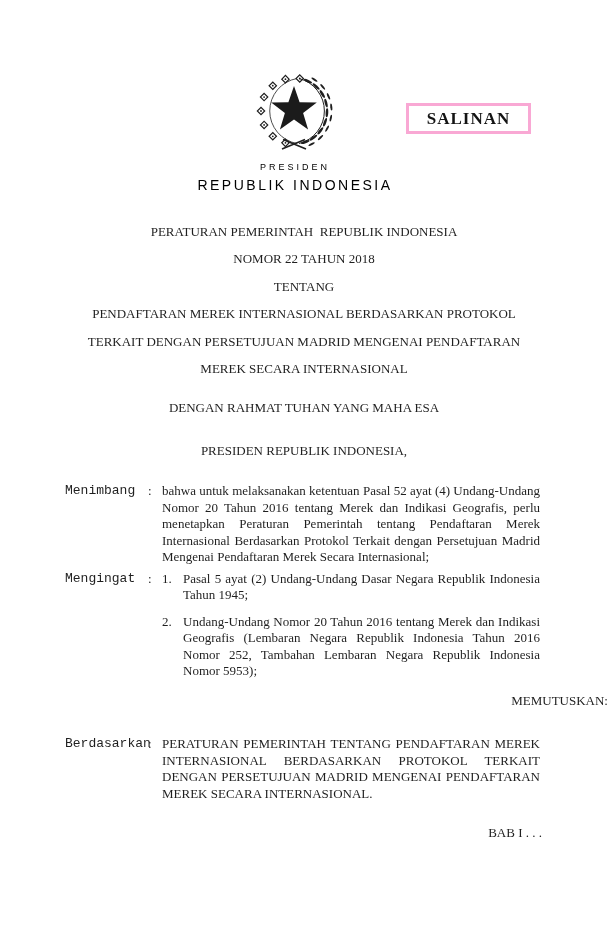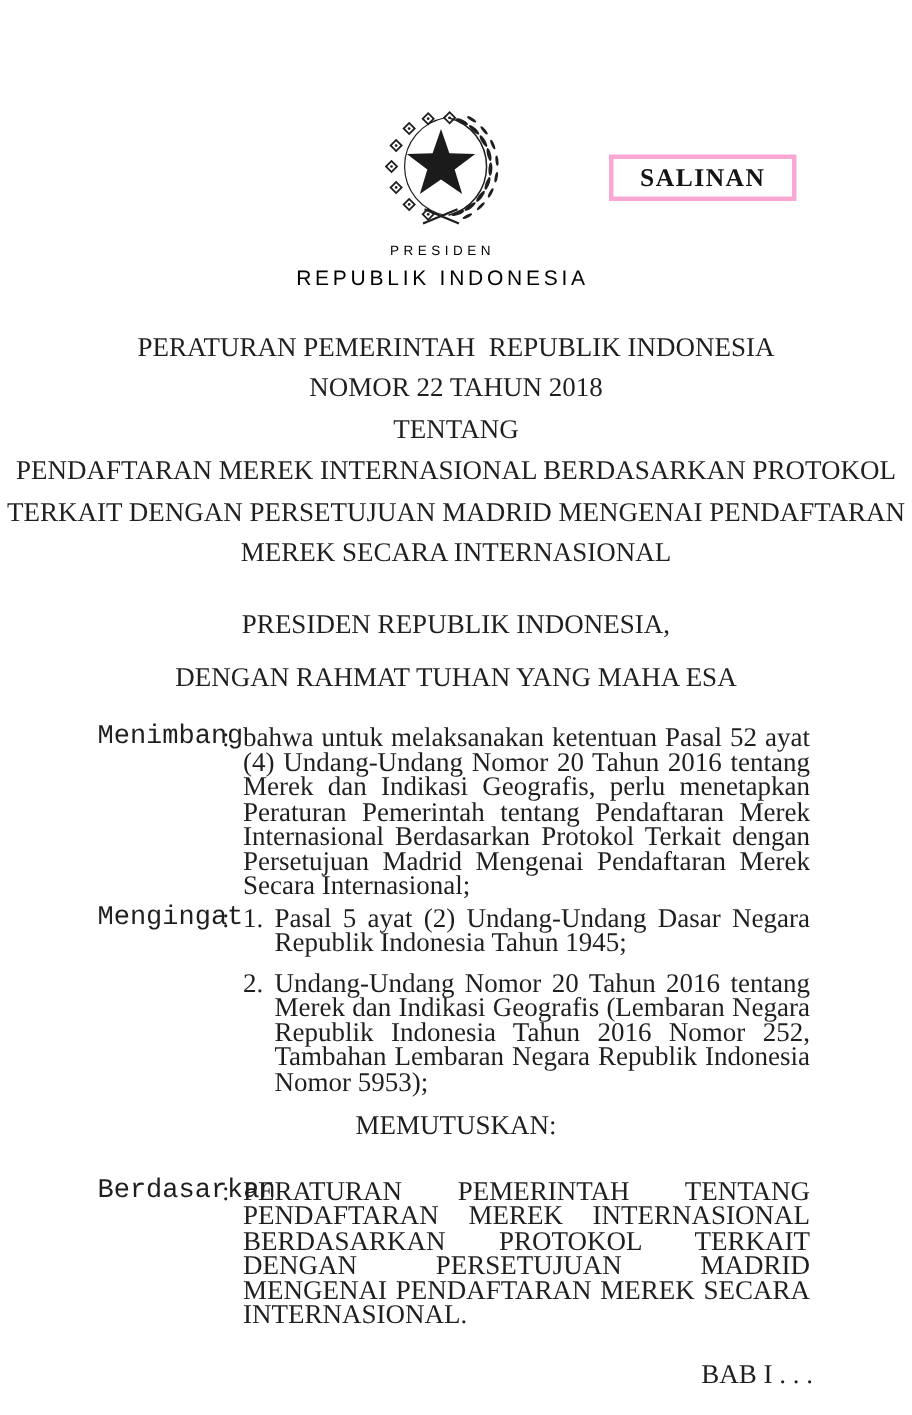--- a/index.html
+++ b/index.html
@@ -56,21 +56,21 @@
   }
   .letterhead .lh1 { font-size: 9px; letter-spacing: 3px; }
   .letterhead .lh2 { font-size: 14px; letter-spacing: 2.5px; margin-top: 5px; }
 
   
   .doc-body {
     position: absolute;
     top: 218px;
     left: 0;
     width: 608px;
-    font-size: 18px;
+    font-size: 13px;
   }
   .title-block { text-align: center; }
   .title-line { line-height: 27.4px; white-space: pre-wrap; }
 
   .center-line {
     text-align: center;
     line-height: 16.5px;
   }
   .invocation { margin-top: 18px; }
   .authority  { margin-top: 26px; }
@@ -91,21 +91,21 @@
 
   .list-item {
     display: grid;
     grid-template-columns: 21px 1fr;
   }
   .list-item + .list-item { margin-top: 10px; }
   .list-item .li-text { text-align: justify; }
 
   .decision-heading {
     margin-top: 13px;
-    text-align: center;
+    text-align: right;
     line-height: 16.5px;
   }
 
   .catchword {
     margin-top: 23px;
     text-align: right;
     padding-right: 66px;
     line-height: 16.5px;
   }
 </style>
@@ -194,22 +194,22 @@
 
     <div class="title-block">
       <div class="title-line">PERATURAN PEMERINTAH  REPUBLIK INDONESIA</div>
       <div class="title-line">NOMOR 22 TAHUN 2018</div>
       <div class="title-line">TENTANG</div>
       <div class="title-line">PENDAFTARAN MEREK INTERNASIONAL BERDASARKAN PROTOKOL</div>
       <div class="title-line">TERKAIT DENGAN PERSETUJUAN MADRID MENGENAI PENDAFTARAN</div>
       <div class="title-line">MEREK SECARA INTERNASIONAL</div>
     </div>
 
+    <div class="center-line invocation">DENGAN RAHMAT TUHAN YANG MAHA ESA</div>
     <div class="center-line authority">PRESIDEN REPUBLIK INDONESIA,</div>
-    <div class="center-line invocation">DENGAN RAHMAT TUHAN YANG MAHA ESA</div>
 
     <div class="clause-row row-considering">
       <div class="label">Menimbang</div>
       <div class="colon">:</div>
       <div class="content">bahwa untuk melaksanakan ketentuan Pasal 52 ayat (4) Undang-Undang Nomor 20 Tahun 2016 tentang Merek dan Indikasi Geografis, perlu menetapkan Peraturan Pemerintah tentang Pendaftaran Merek Internasional Berdasarkan Protokol Terkait dengan Persetujuan Madrid Mengenai Pendaftaran Merek Secara Internasional;</div>
     </div>
 
     <div class="clause-row row-recalling">
       <div class="label">Mengingat</div>
       <div class="colon">:</div>

